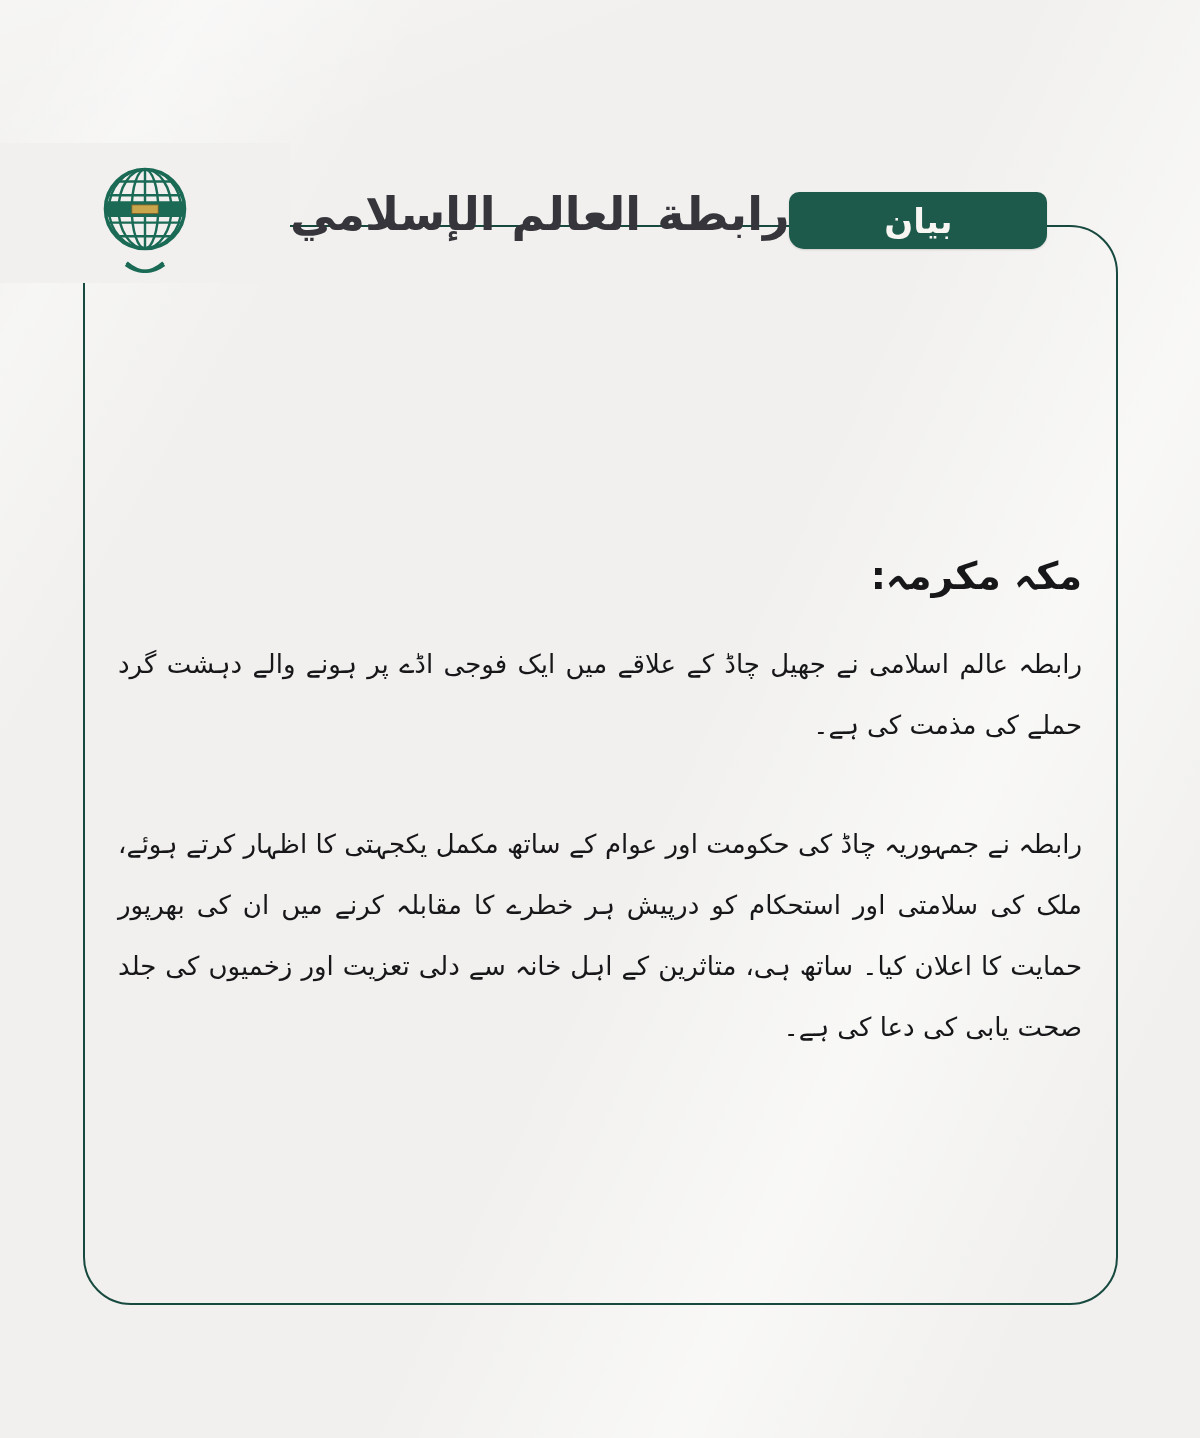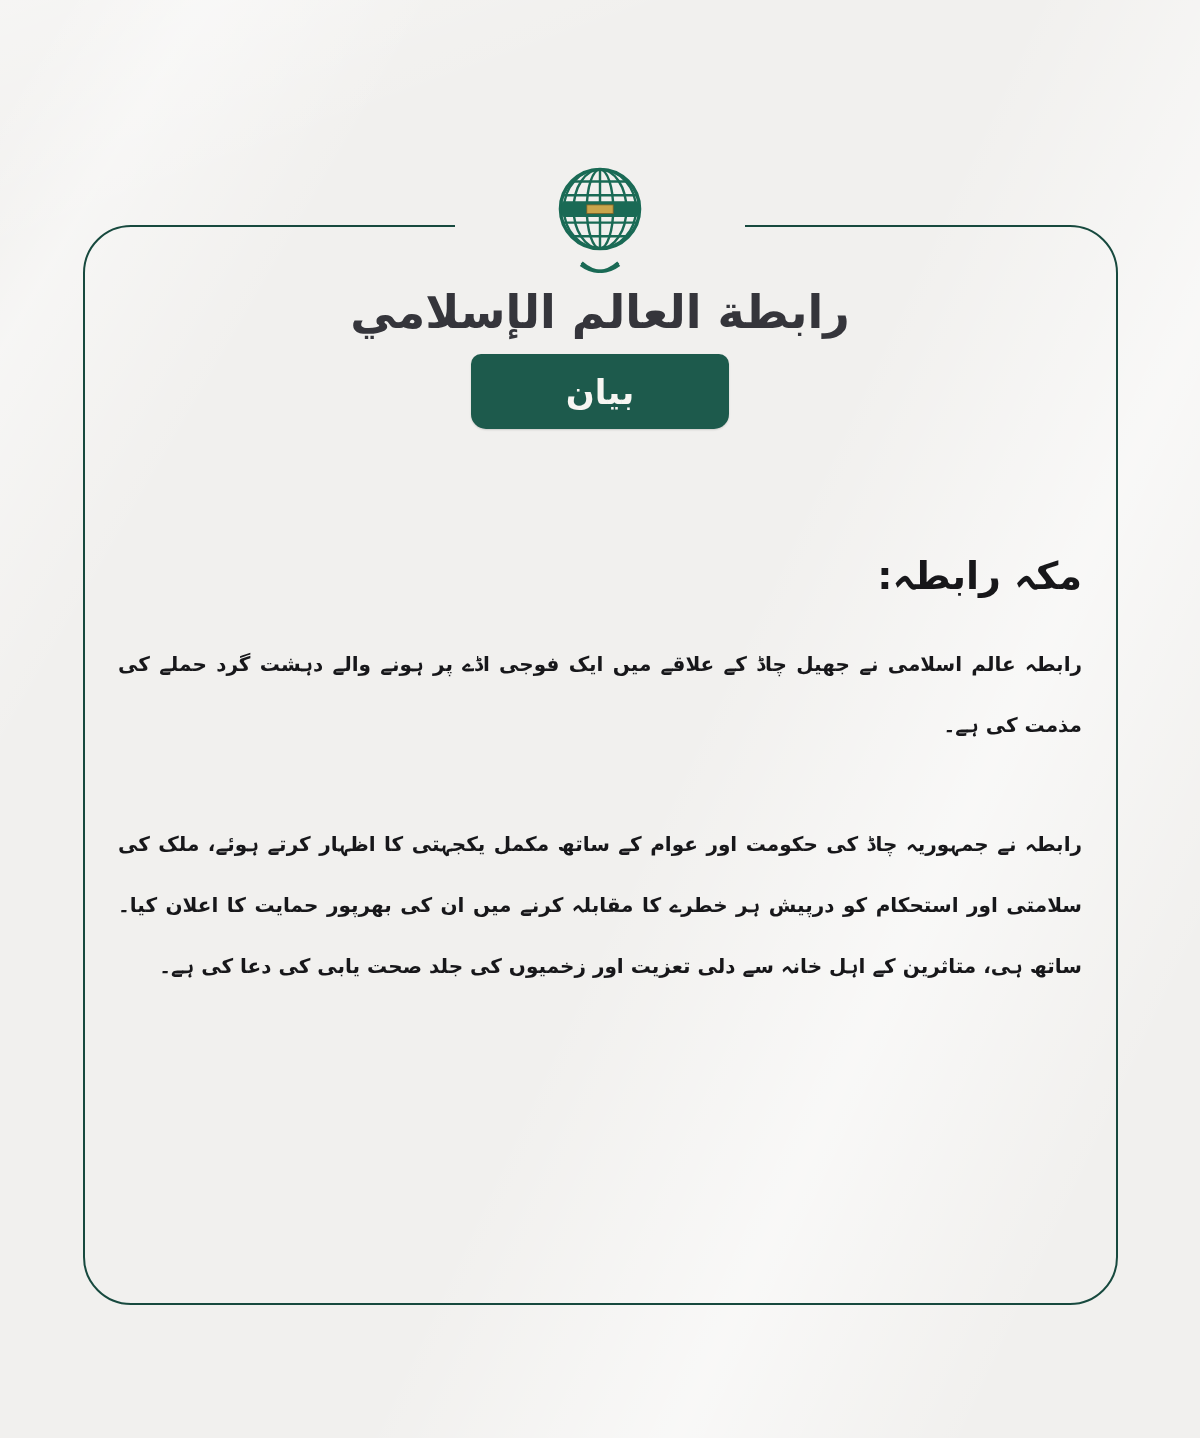--- a/index.html
+++ b/index.html
@@ -29,58 +29,58 @@
       linear-gradient(160deg, rgba(255,255,255,0.35) 0%, rgba(255,255,255,0) 14%);
   }
   .card{
     position:absolute;left:83px;top:225px;width:1035px;height:1080px;
     border:2.5px solid var(--border_green);
     border-radius:48px;
     z-index:1;
   }
   .header{
     position:absolute;left:0;right:0;top:143px;
-    display:flex;flex-direction:column;align-items:center;
+    display:flex;flex-direction:row;align-items:center;
     z-index:2;
   }
   .logo-wrap{
     width:290px;height:140px;background:var(--background);
     display:flex;align-items:center;justify-content:center;
   }
   .calligraphy{
     margin-top:2px;
     direction:rtl;
     font-size:46px;font-weight:bold;color:var(--calligraphy);
     letter-spacing:-1px;
   }
   .subtitle{
     margin-top:8px;direction:rtl;
     font-size:27px;color:var(--subtitle);
   }
   .banner{
-    margin-top:15px;width:258px;height:75px;
+    margin-top:15px;width:258px;height:57px;
     background:var(--brand_green);
     border-radius:10px 10px 15px 15px;
     display:flex;align-items:center;justify-content:center;
     box-shadow:0 1px 2px rgba(0,0,0,0.15);
   }
   .banner-label{
     color:var(--banner_text);font-size:34px;font-weight:bold;direction:rtl;
   }
   .content{
     position:absolute;left:118px;right:118px;top:548px;
     direction:rtl;z-index:2;color:var(--text);
   }
   .dateline{
     font-size:38px;font-weight:bold;margin:0 0 30px;
     text-align:right;line-height:56px;
   }
   .content p{
-    font-size:20px;line-height:61px;margin:0 0 58px;
-    text-align:justify;text-align-last:right;font-weight:bold;
+    font-size:26px;line-height:61px;margin:0 0 58px;
+    text-align:justify;text-align-last:right;
   }
   .content p:last-child{margin-bottom:0;}
 </style>
 </head>
 <body>
 
 <div class="page">
 
   <div class="card"></div>
 
@@ -156,18 +156,18 @@
 
     <div class="calligraphy">رابطة العالم الإسلامي</div>
 
 
     <div class="banner">
       <span class="banner-label">بیان</span>
     </div>
   </div>
 
   <div class="content">
-    <div class="dateline">مکہ رابطہ:</div>
+    <div class="dateline">مکہ مکرمہ:</div>
     <p>رابطہ عالم اسلامی نے جھیل چاڈ کے علاقے میں ایک فوجی اڈے پر ہونے والے دہشت گرد حملے کی مذمت کی ہے۔</p>
     <p>رابطہ نے جمہوریہ چاڈ کی حکومت اور عوام کے ساتھ مکمل یکجہتی کا اظہار کرتے ہوئے، ملک کی سلامتی اور استحکام کو درپیش ہر خطرے کا مقابلہ کرنے میں ان کی بھرپور حمایت کا اعلان کیا۔ ساتھ ہی، متاثرین کے اہل خانہ سے دلی تعزیت اور زخمیوں کی جلد صحت یابی کی دعا کی ہے۔</p>
   </div>
 
 </div>
 
 </body></html>

